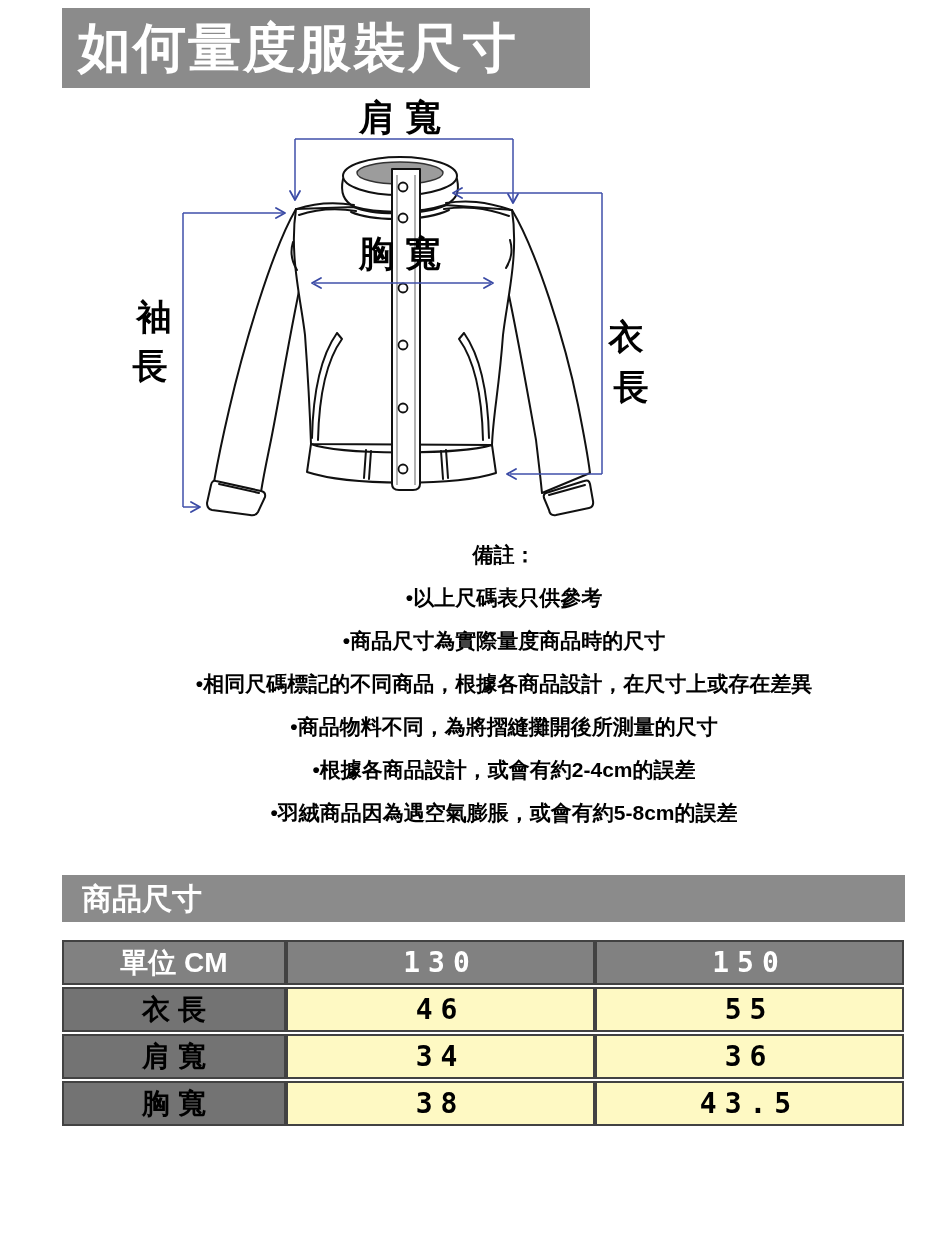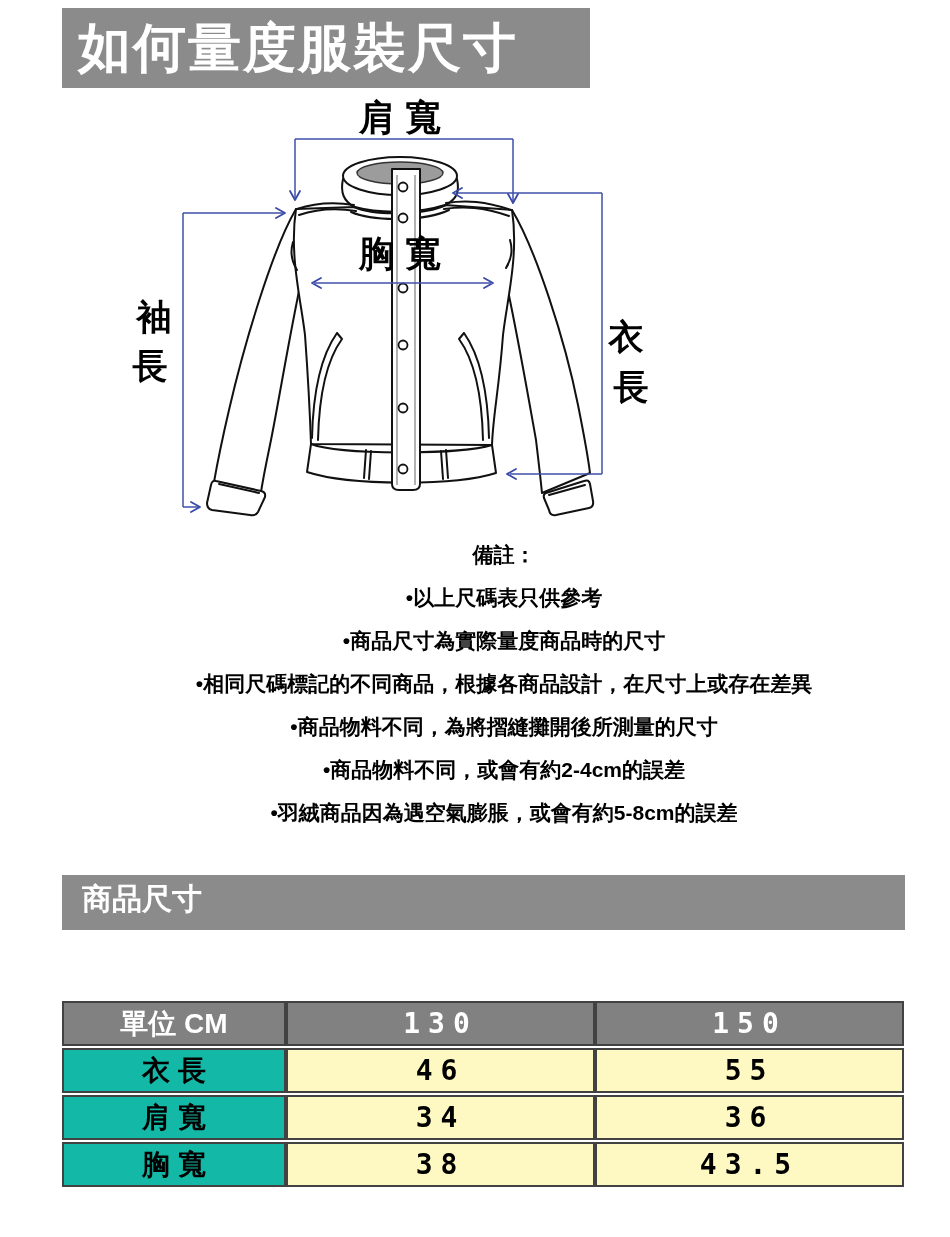--- a/index.html
+++ b/index.html
@@ -23,35 +23,35 @@
   .lbl-chest    { left:300px; top:236px; width:200px; }
   .lbl-sleeve-1 { left:134px; top:299px; width:40px; font-size:35px; }
   .lbl-sleeve-2 { left:130px; top:348px; width:40px; font-size:35px; }
   .lbl-length-1 { left:606px; top:319px; width:40px; font-size:35px; }
   .lbl-length-2 { left:611px; top:369px; width:40px; font-size:35px; }
   .notes {
     position:absolute; left:84px; top:533px; width:840px;
     font-size:21px; font-weight:bold; line-height:43px; white-space:nowrap;text-align:center;
   }
   .section-banner {
-    position:absolute; left:62px; top:875px; width:843px; height:55px;
+    position:absolute; left:62px; top:875px; width:843px; height:47px;
     background:#8b8b8b; color:#ffffff; font-size:30px; font-weight:bold;
     line-height:47px; padding-left:20px; box-sizing:border-box;
   }
   table.size-table {
-    position:absolute; left:62px; top:999px; width:842px;
+    position:absolute; left:62px; top:938px; width:842px;
     border-collapse:separate; border-spacing:0 2px; table-layout:fixed;
   }
   .size-table th, .size-table td {
     border:2px solid #424242; height:41px; text-align:center;
     font-weight:bold; font-size:28px; padding:0; vertical-align:middle;
     white-space:pre;
   }
   .size-table th { background:#818181; color:#ffffff; }
-  .size-table td.row-label { background:#14b8a6; color:#000;text-align:center; }
+  .size-table td.row-label { background:#737373; color:#000;text-align:center; }
   .size-table td.value-cell { background:#fef9c3; color:#000; }
   .mono-num { font-family:"DejaVu Sans Mono","Liberation Mono",monospace; letter-spacing:8px; }
   .col-1 { width:224px; } .col-2 { width:309px; } .col-3 { width:309px; }
   .jacket-line   { fill:none; stroke:#111111; stroke-width:2; stroke-linecap:round; stroke-linejoin:round; }
   .jacket-fill   { fill:#ffffff; stroke:#111111; stroke-width:2; stroke-linejoin:round; }
   .jacket-thin   { fill:none; stroke:#9f9f9f; stroke-width:1.6; }
   .measure-line  { fill:none; stroke:#4050aa; stroke-width:1.5; }
   .measure-arrow { fill:none; stroke:#3a4aa5; stroke-width:1.8; stroke-linecap:round; stroke-linejoin:round; }
 </style>
 </head>
@@ -129,21 +129,21 @@
 <div class="diagram-label lbl-sleeve-2">長</div>
 <div class="diagram-label lbl-length-1">衣</div>
 <div class="diagram-label lbl-length-2">長</div>
 
 <div class="notes">
   <div>備註：</div>
   <div>•以上尺碼表只供參考</div>
   <div>•商品尺寸為實際量度商品時的尺寸</div>
   <div>•相同尺碼標記的不同商品，根據各商品設計，在尺寸上或存在差異</div>
   <div>•商品物料不同，為將摺縫攤開後所測量的尺寸</div>
-  <div>•商品物料不同，或會有約2-4cm的誤差</div>
+  <div>•根據各商品設計，或會有約2-4cm的誤差</div>
   <div>•羽絨商品因為遇空氣膨脹，或會有約5-8cm的誤差</div>
 </div>
 
 <div class="section-banner">商品尺寸</div>
 
 <table class="size-table">
   <colgroup>
       <col class="col-1">
       <col class="col-2">
       <col class="col-3">

